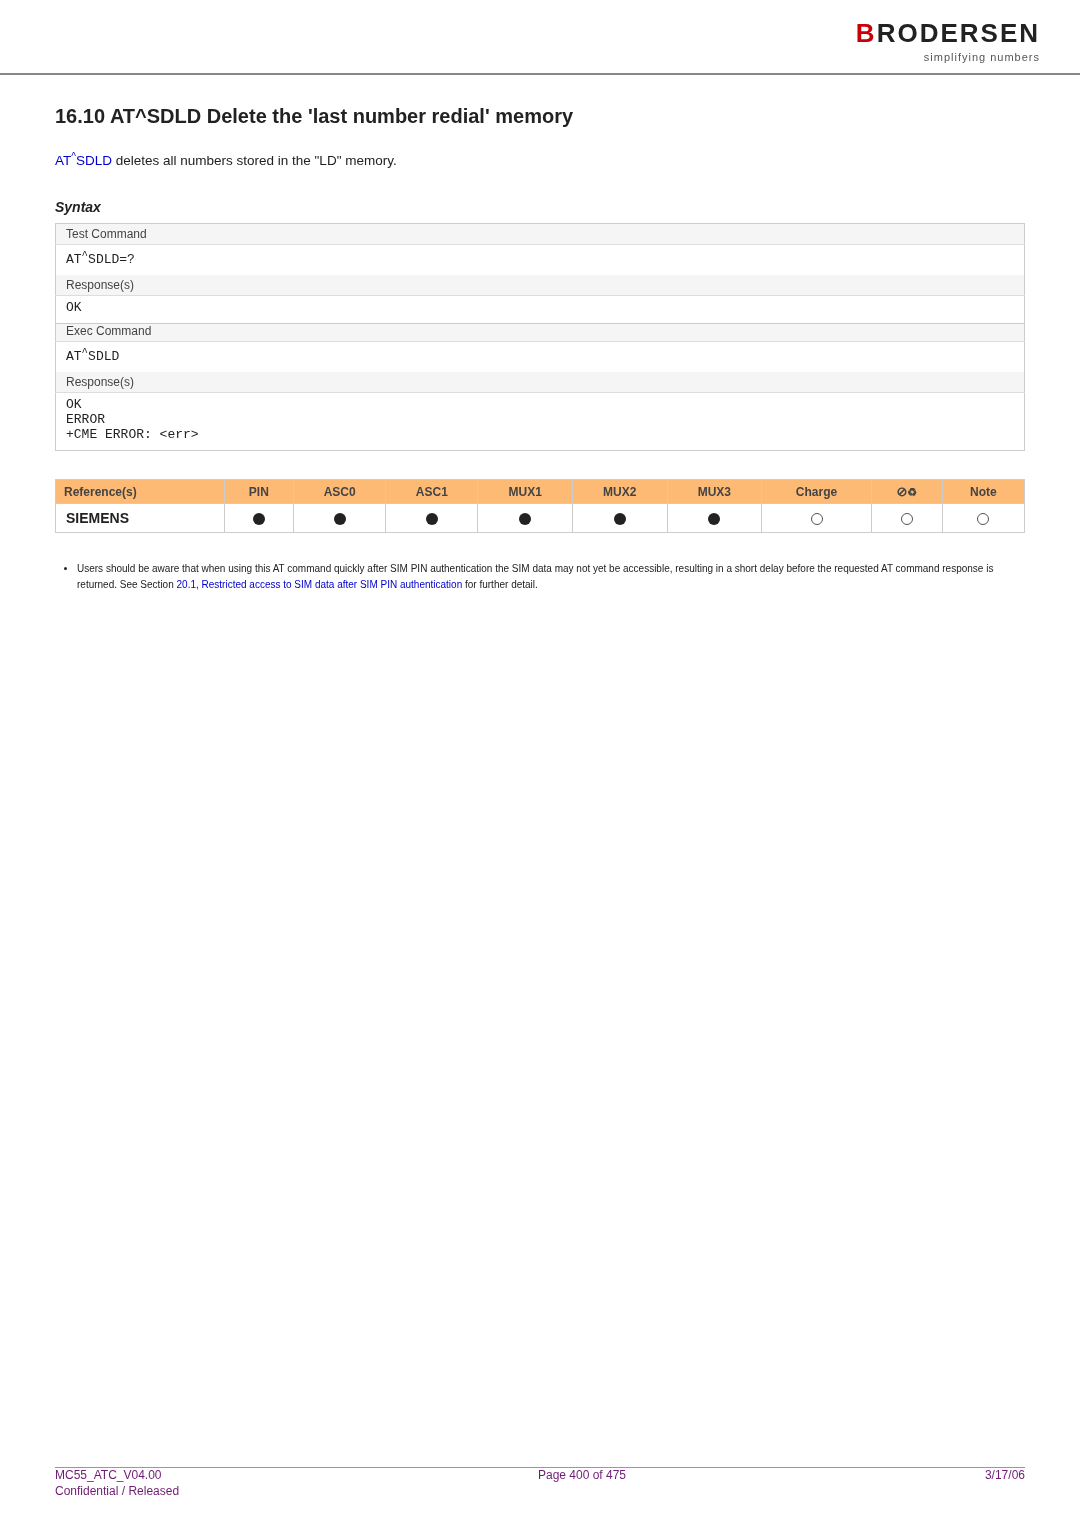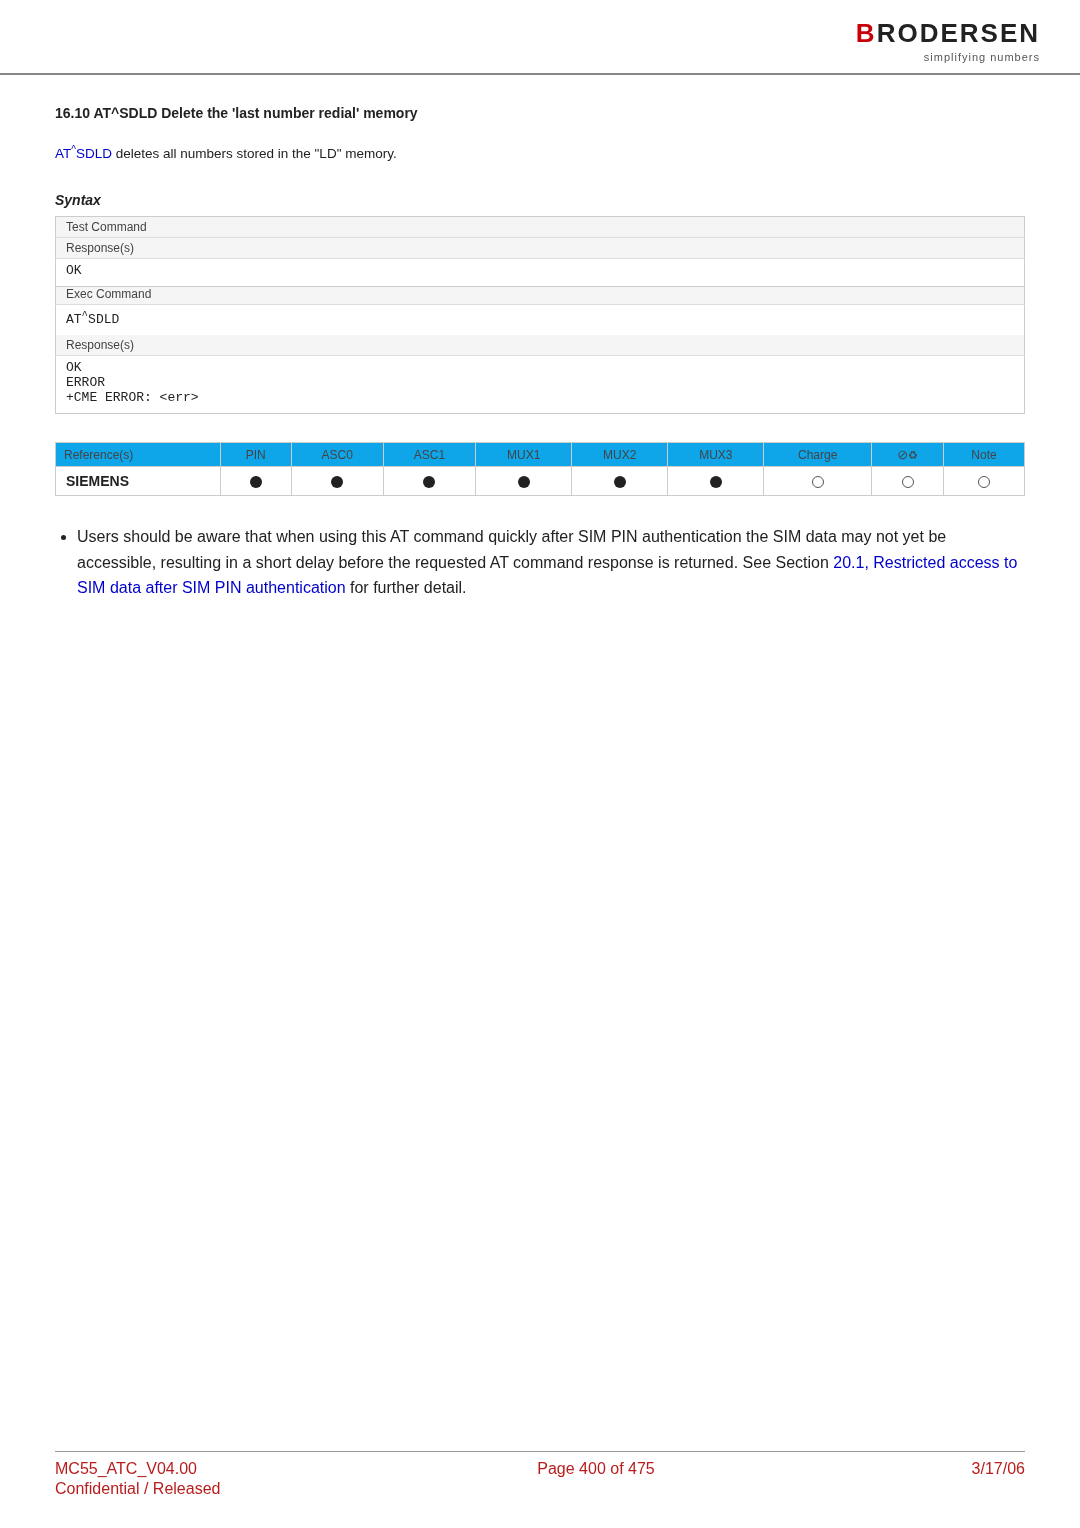--- a/index.html
+++ b/index.html
@@ -50,21 +50,21 @@
       margin-top: 2px;
     }
 
     
     .content {
       padding: 30px 55px 40px 55px;
     }
 
     
     .section-heading {
-      font-size: 14px;
+      font-size: 20px;
       font-weight: bold;
       color: #222;
       margin-bottom: 20px;
     }
 
     
     .intro-para {
       font-size: 13.5px;
       color: #222;
       margin-bottom: 28px;
@@ -120,24 +120,24 @@
     
     .ref-table {
       width: 100%;
       border-collapse: collapse;
       border: 1px solid #ccc;
       font-size: 13px;
       margin-bottom: 28px;
     }
 
     .ref-table th {
-      background: #0ea5e9;
+      background: #fdba74;
       border: 1px solid #ccc;
       padding: 4px 8px;
-      font-weight: normal;
+      font-weight: bold;
       font-size: 12px;
       text-align: center;
       color: #444;
     }
 
     .ref-table th.left-header {
       text-align: left;
     }
 
     .ref-table td {
@@ -179,38 +179,37 @@
       font-size: 14px;
       margin-bottom: 8px;
     }
 
     .note-list {
       list-style: disc;
       padding-left: 22px;
     }
 
     .note-list li {
-      font-size: 16px;
+      font-size: 10px;
       line-height: 1.6;
       color: #222;
     }
 
     
     .footer {
       position: absolute;
       bottom: 30px;
       left: 55px;
       right: 55px;
       display: flex;
       justify-content: space-between;
       align-items: flex-start;
-      font-size: 16px;
-      color: #b91c1c;
+      font-size: 12px;
+      color: #701a75;
       border-top: 1px solid #999;
-      padding-top: 8px;
     }
 
     .footer-left {
       display: flex;
       flex-direction: column;
       gap: 2px;
     }
 
     
     .caret-super {
@@ -247,20 +246,23 @@
       <a class="link-blue" href="#">AT<span class="caret-super">^</span>SDLD</a><span> deletes all numbers stored in the "LD" memory.</span>
     </p>
 
     <div class="syntax-heading">Syntax</div>
 
     <table class="syntax-table">
       <tbody>
 
         <tr class="label-row">
           <td>Test Command</td>
+        </tr>
+        <tr class="value-row">
+          <td>AT<sup>^</sup>SDLD=?</td>
         </tr>
 
         <tr class="label-row">
           <td>Response(s)</td>
         </tr>
         <tr class="value-row">
           <td>OK</td>
         </tr>
 
         <tr class="divider-row label-row">

